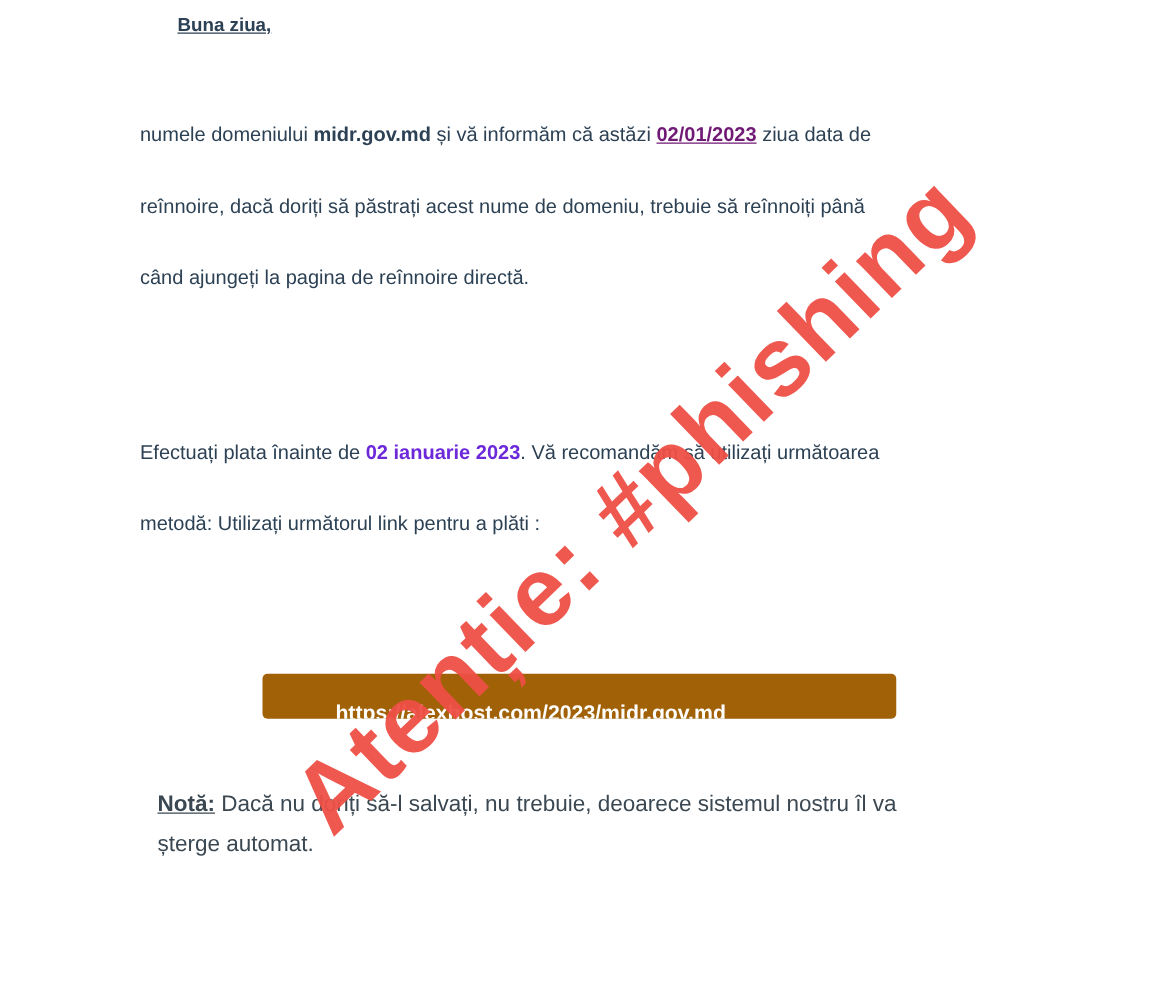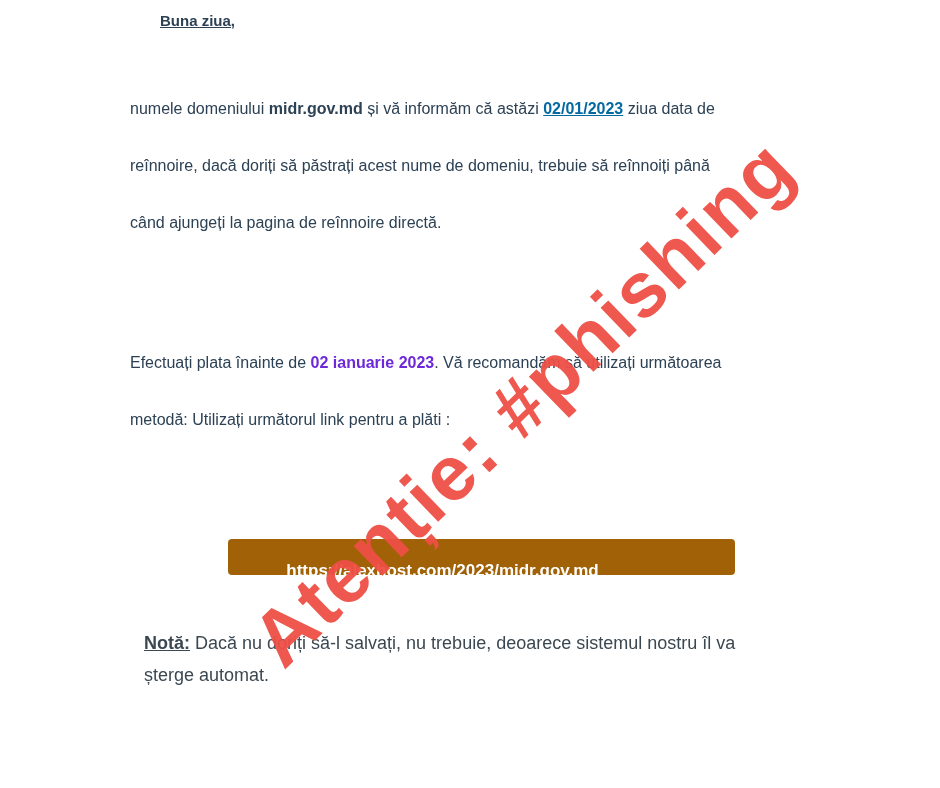--- a/index.html
+++ b/index.html
@@ -2,21 +2,20 @@
 <html><head>
 <meta charset="utf-8">
 <style>
   html,body{margin:0;padding:0;background:#ffffff;}
   .page{
     position:relative;
     width:860px;height:788px;
     background:#ffffff;
     overflow:hidden;
     font-family:"Liberation Sans", sans-serif;
-    margin-left:18px;
   }
   .line{white-space:nowrap;}
 
   .greeting{
     position:absolute;left:142px;top:12px;
     font-size:15px;font-weight:700;
     text-decoration:underline;
     color:#2c4154;
   }
 
@@ -24,21 +23,21 @@
     position:absolute;
     font-size:16px;font-weight:400;
     line-height:57px;
     color:#2c4154;
   }
   #para1{left:112px;top:80px;}
   #para2{left:112px;top:334px;}
 
   .domain-bold{font-weight:700;text-align:right;}
   .date-link{
-    color:#0369a1;font-weight:700;
+    color:#701a75;font-weight:700;
     text-decoration:underline;
     cursor:pointer;
   }
   .deadline{color:#6d28d9;font-weight:700;}
 
   .pay-btn{
     position:absolute;left:210px;top:539px;
     width:507px;height:36px;
     background:#a16207;
     border-radius:4px;

